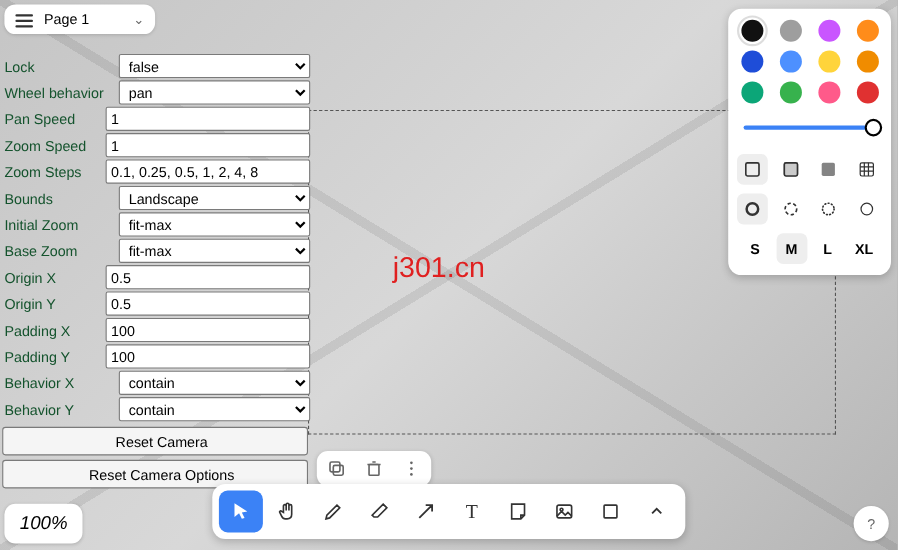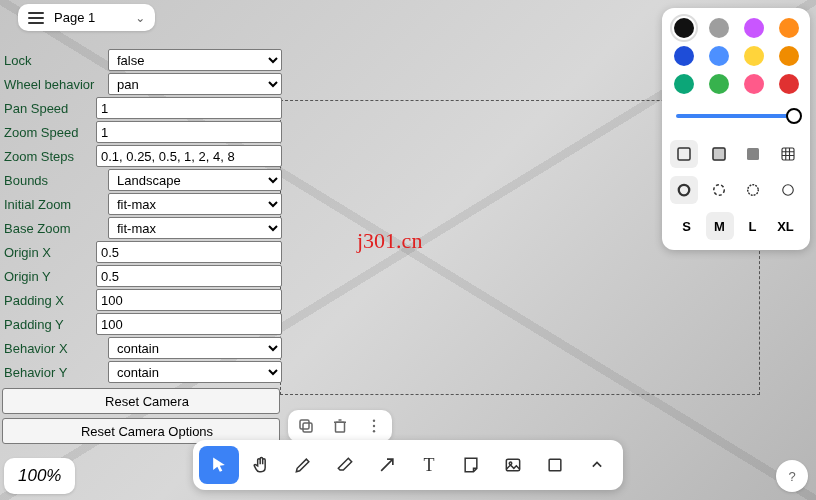--- a/index.html
+++ b/index.html
@@ -4,23 +4,23 @@
 <style>
 * { box-sizing: border-box; margin: 0; padding: 0; }
 body { font-family: -apple-system, BlinkMacSystemFont, "Segoe UI", Arial, sans-serif; font-size: 13px; width: 816px; height: 500px; overflow: hidden; position: relative; background: #b8b8b8; }
 
 .canvas-bg { position: absolute; inset: 0; background:
   linear-gradient(to bottom right, transparent 49.5%, rgba(0,0,0,0.08) 49.5%, rgba(0,0,0,0.08) 50.5%, transparent 50.5%),
   linear-gradient(to bottom left, transparent 49.5%, rgba(0,0,0,0.08) 49.5%, rgba(0,0,0,0.08) 50.5%, transparent 50.5%),
   linear-gradient(135deg, #c5c5c5 0%, #d8d8d8 50%, #b5b5b5 100%);
 }
 .dashed-rect { position: absolute; left: 280px; top: 100px; width: 480px; height: 295px; border: 1px dashed #555; }
-.watermark { position: absolute; left: 357px; top: 228px; color: #e02020; font-size: 22px; font-family: Liberation Serif, serif; font-weight: normal; }
-
-.page-menu { position: absolute; left: 4px; top: 4px; background: #fff; border-radius: 10px; padding: 6px 10px; display: flex; align-items: center; gap: 10px; box-shadow: 0 1px 3px rgba(0,0,0,0.15); margin-left: 14px; }
+.watermark { position: absolute; left: 357px; top: 228px; color: #e02020; font-size: 26px; font-family: Liberation Sans, sans-serif; font-weight: normal; }
+
+.page-menu { position: absolute; left: 4px; top: 4px; background: #fff; border-radius: 10px; padding: 6px 10px; display: flex; align-items: flex-end; gap: 10px; box-shadow: 0 1px 3px rgba(0,0,0,0.15); }
 .hamburger { width: 16px; display: flex; flex-direction: column; gap: 3px; cursor: pointer; }
 .hamburger span { height: 2px; background: #333; border-radius: 1px; }
 .page-menu .chev { color: #666; font-size: 12px; margin-left: 30px; }
 
 .props { position: absolute; left: 2px; top: 48px; width: 280px; background: transparent; }
 .props-row { display: flex; align-items: center; height: 24px; margin-bottom: 0px; }
 .props-row label { width: 106px; color: #14532d; font-size: 13px; padding-left: 2px; }
 .props-row select, .props-row input { flex: 1; height: 22px; border: 1px solid #7a7a7a; background: #fff; font-size: 13px; padding: 0 4px; border-radius: 2px; }
 .props-row select { padding-right: 18px; }
 .btn-full { width: 278px; height: 26px; margin-top: 4px; border: 1px solid #7a7a7a; background: #f5f5f5; border-radius: 3px; font-size: 13px; cursor: pointer; padding-left: 12px; }

